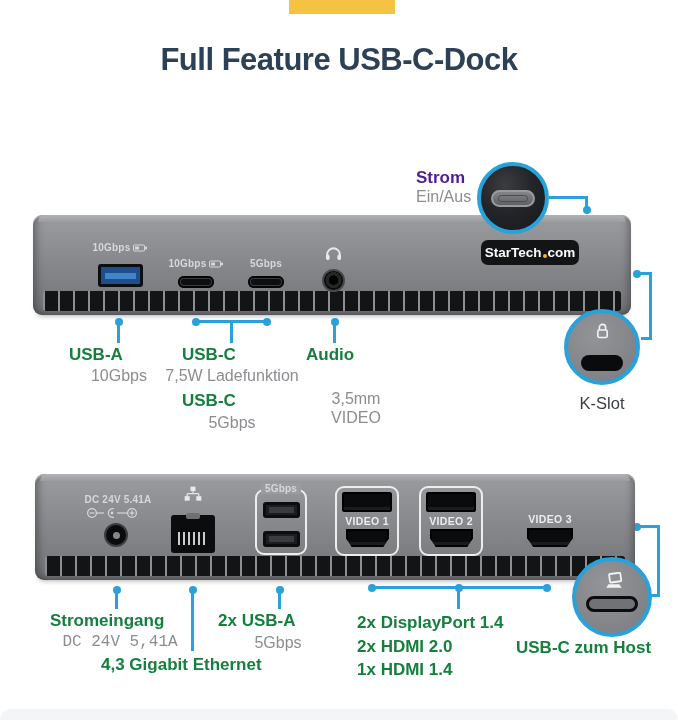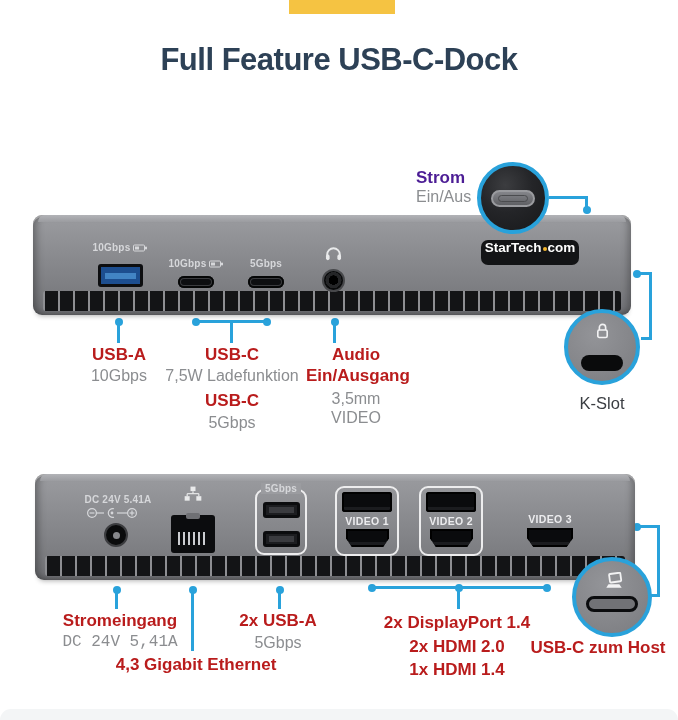--- a/index.html
+++ b/index.html
@@ -5,21 +5,21 @@
   * { margin:0; padding:0; box-sizing:border-box; }
   html,body { background:#ffffff; }
   #canvas {
     position:relative; width:678px; height:720px; margin:0 auto;
     background:#ffffff; overflow:hidden;
     font-family:"Liberation Sans", sans-serif;
   }
   .abs { position:absolute; }
 
   
-  .lbl-bold  { font-size:17px; font-weight:700; color:#b91c1c; text-align:center; line-height:1.2; }
+  .lbl-bold  { font-size:17px; font-weight:700; color:#15803d; line-height:1.2; }
   .lbl-sub   { font-size:16px; font-weight:400; color:#8b8d90; text-align:center; line-height:1.2; }
   .badge     { font-size:10px; font-weight:700; color:#d6d7da; letter-spacing:.2px; text-align:center;
                display:flex; align-items:center; justify-content:center; gap:3px; }
   .devlbl    { font-size:10.5px; font-weight:700; color:#ececee; text-align:center; letter-spacing:.3px; }
 
   
   .hline { background:#29a2db; height:3px; }
   .vline { background:#29a2db; width:3px; }
   .dot   { width:8px; height:8px; border-radius:50%; background:#29a2db; }
 
@@ -63,21 +63,21 @@
     box-shadow: inset 0 0 0 2px #000, inset 0 -5px 0 #1b1c1f; }
   .hdmi-port { background:#0a0b0d;
     clip-path:polygon(0 0,100% 0,100% 52%,86% 100%,14% 100%,0 52%);
     box-shadow: inset 0 0 0 2px #000, inset 0 -5px 0 #1b1c1f; }
   .outline-box { border:2.5px solid #ededee; border-radius:9px; }
   .dc-jack { border-radius:50%; background:#0a0b0c; border:2px solid #3c3d40; }
   .dc-jack::after { content:''; position:absolute; left:50%; top:50%; width:7px; height:7px;
     margin:-3.5px 0 0 -3.5px; border-radius:50%; background:#86878b; }
 
   .logo-plate { background:#131416; border-radius:7px; color:#fdfdfd;
-    font-size:13.5px; font-weight:700; display:flex; align-items:flex-start; justify-content:center; }
+    font-size:13.5px; font-weight:700; display:flex; align-items:center; justify-content:center; }
   .logo-dot { display:inline-block; width:4px; height:4px; border-radius:50%; background:#f5b62e; margin:7px 1px 0 1px; }
 
   .pwr-circle { background:radial-gradient(circle at 38% 30%, #3c3d40 0%, #242528 45%, #17181a 100%); }
   .pwr-btn { border-radius:50%/50%; background:linear-gradient(180deg,#868editor 0,#7e7f83,#606165);
     background:linear-gradient(180deg,#84858a,#5f6064); border:2px solid #9a9b9f; border-radius:10px; }
   .pwr-btn::after { content:''; position:absolute; left:5px; right:5px; top:3px; bottom:3px;
     border:1px solid #4b4c4f; border-radius:8px; }
   .gray-circle { background:radial-gradient(circle at 40% 32%, #939498 0%, #86878b 55%, #7a7b7f 100%); }
   .kslot-hole { background:#0a0b0c; border-radius:9px; }
   .usbc-host { border:3.5px solid #0b0c0e; border-radius:9px; background:#717276; }
@@ -173,21 +173,20 @@
   <div class="abs dot" style="left:263px; top:318px;"></div>
   <div class="abs vline" style="left:230px; top:323px; height:20px;"></div>
   <div class="abs lbl-bold" style="left:182px; top:345px; width:100px;">USB-C</div>
   <div class="abs lbl-sub" style="left:152px; top:366px; width:160px;">7,5W Ladefunktion</div>
   <div class="abs lbl-bold" style="left:182px; top:391px; width:100px;">USB-C</div>
   <div class="abs lbl-sub" style="left:182px; top:413px; width:100px;">5Gbps</div>
 
   <div class="abs dot" style="left:331px; top:318px;"></div>
   <div class="abs vline" style="left:333px; top:324px; height:19px;"></div>
   <div class="abs lbl-bold" style="left:306px; top:345px; width:100px;">Audio</div>
-  <div class="abs lbl-bold" style="left:306px; top:366px; width:100px;">Ein/Ausgang</div>
   <div class="abs lbl-sub" style="left:306px; top:389px; width:100px;">3,5mm VIDEO</div>
 
   <div class="abs dock" style="left:35px; top:474px; width:600px; height:106px; z-index:2;">
     <div class="abs vents" style="left:10px; bottom:4px; width:580px; height:20px;"></div>
 
     <div class="abs badge" style="left:35px; top:20px; width:96px;align-items:center;">
         <span>DC 24V 5.41A</span>
       </div>
     <svg class="abs" style="left:51px; top:32px;" width="52" height="14" viewBox="0 0 52 14">
       <circle cx="6" cy="7" r="4.4" fill="none" stroke="#d6d7da" stroke-width="1.2"></circle>

